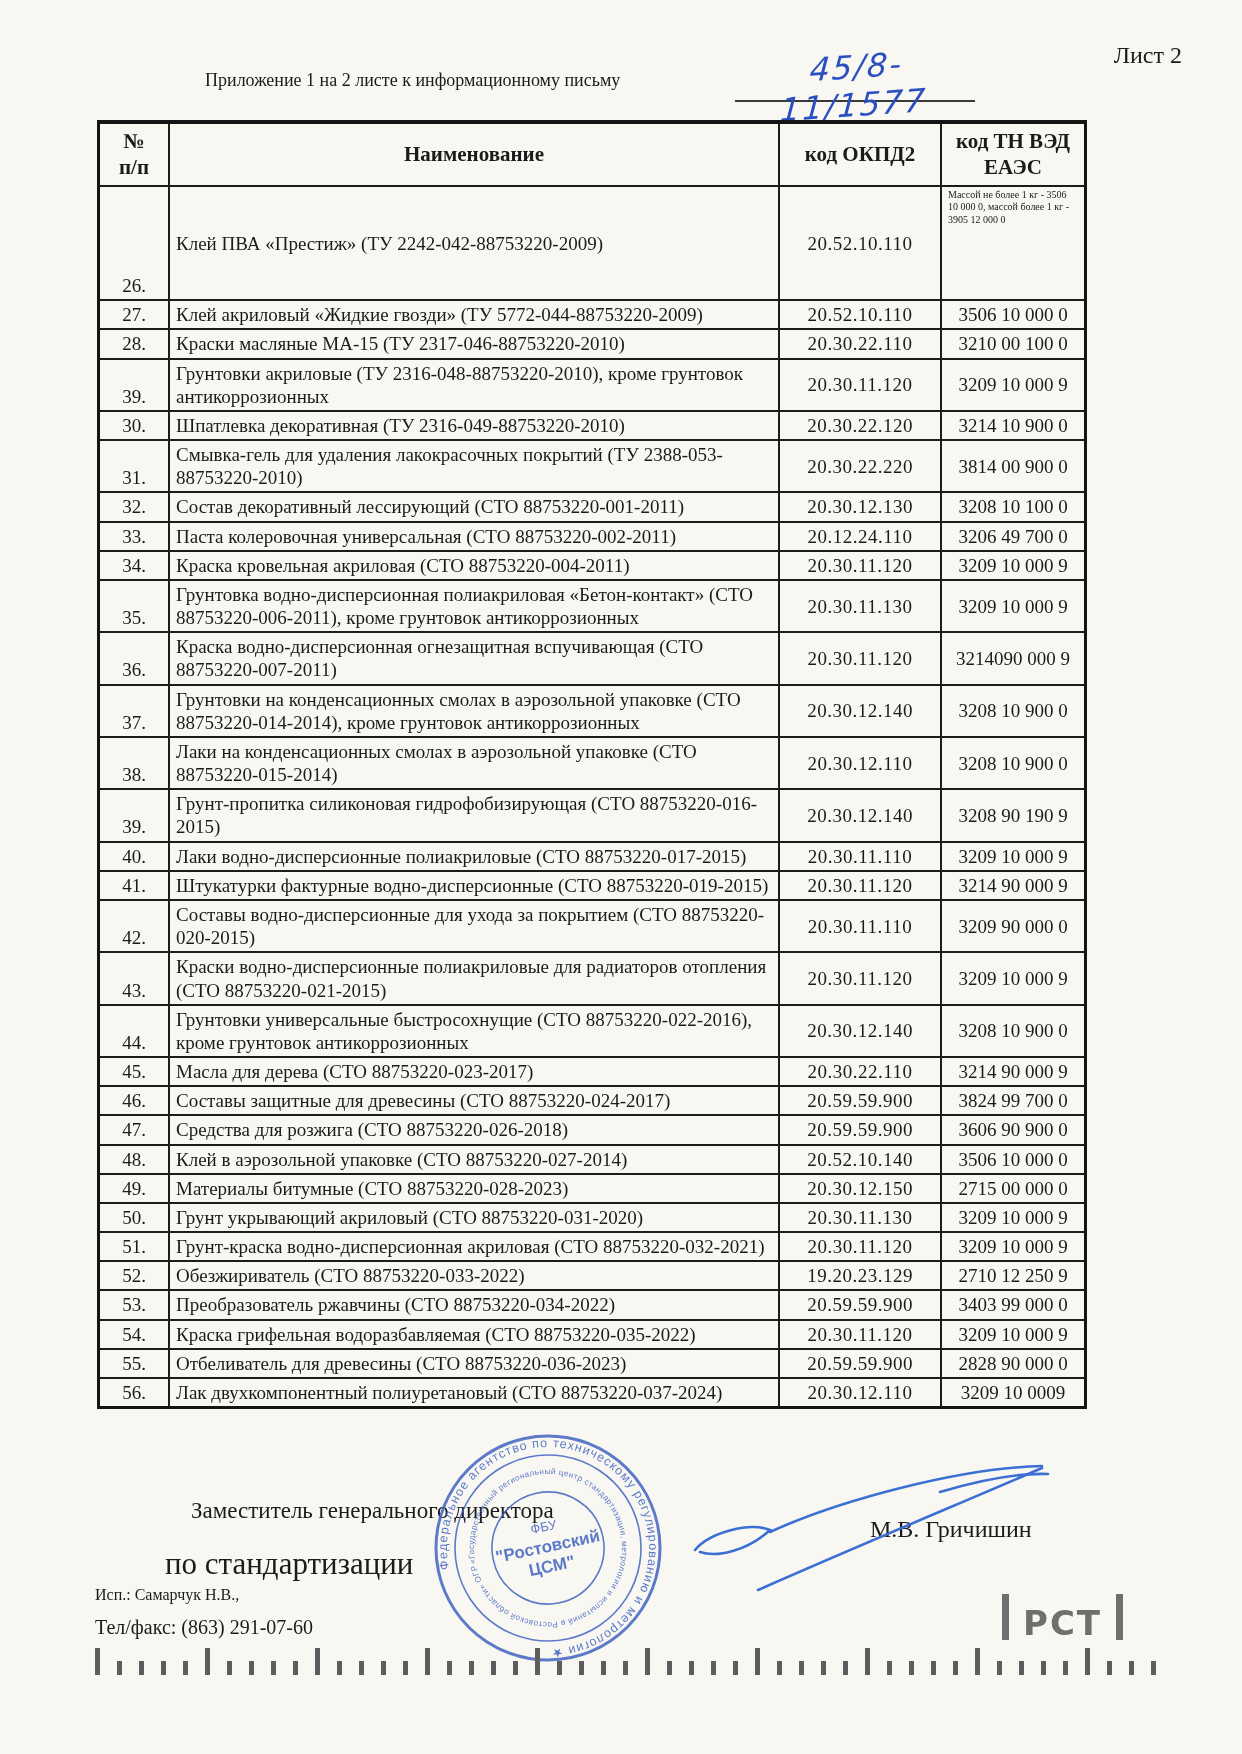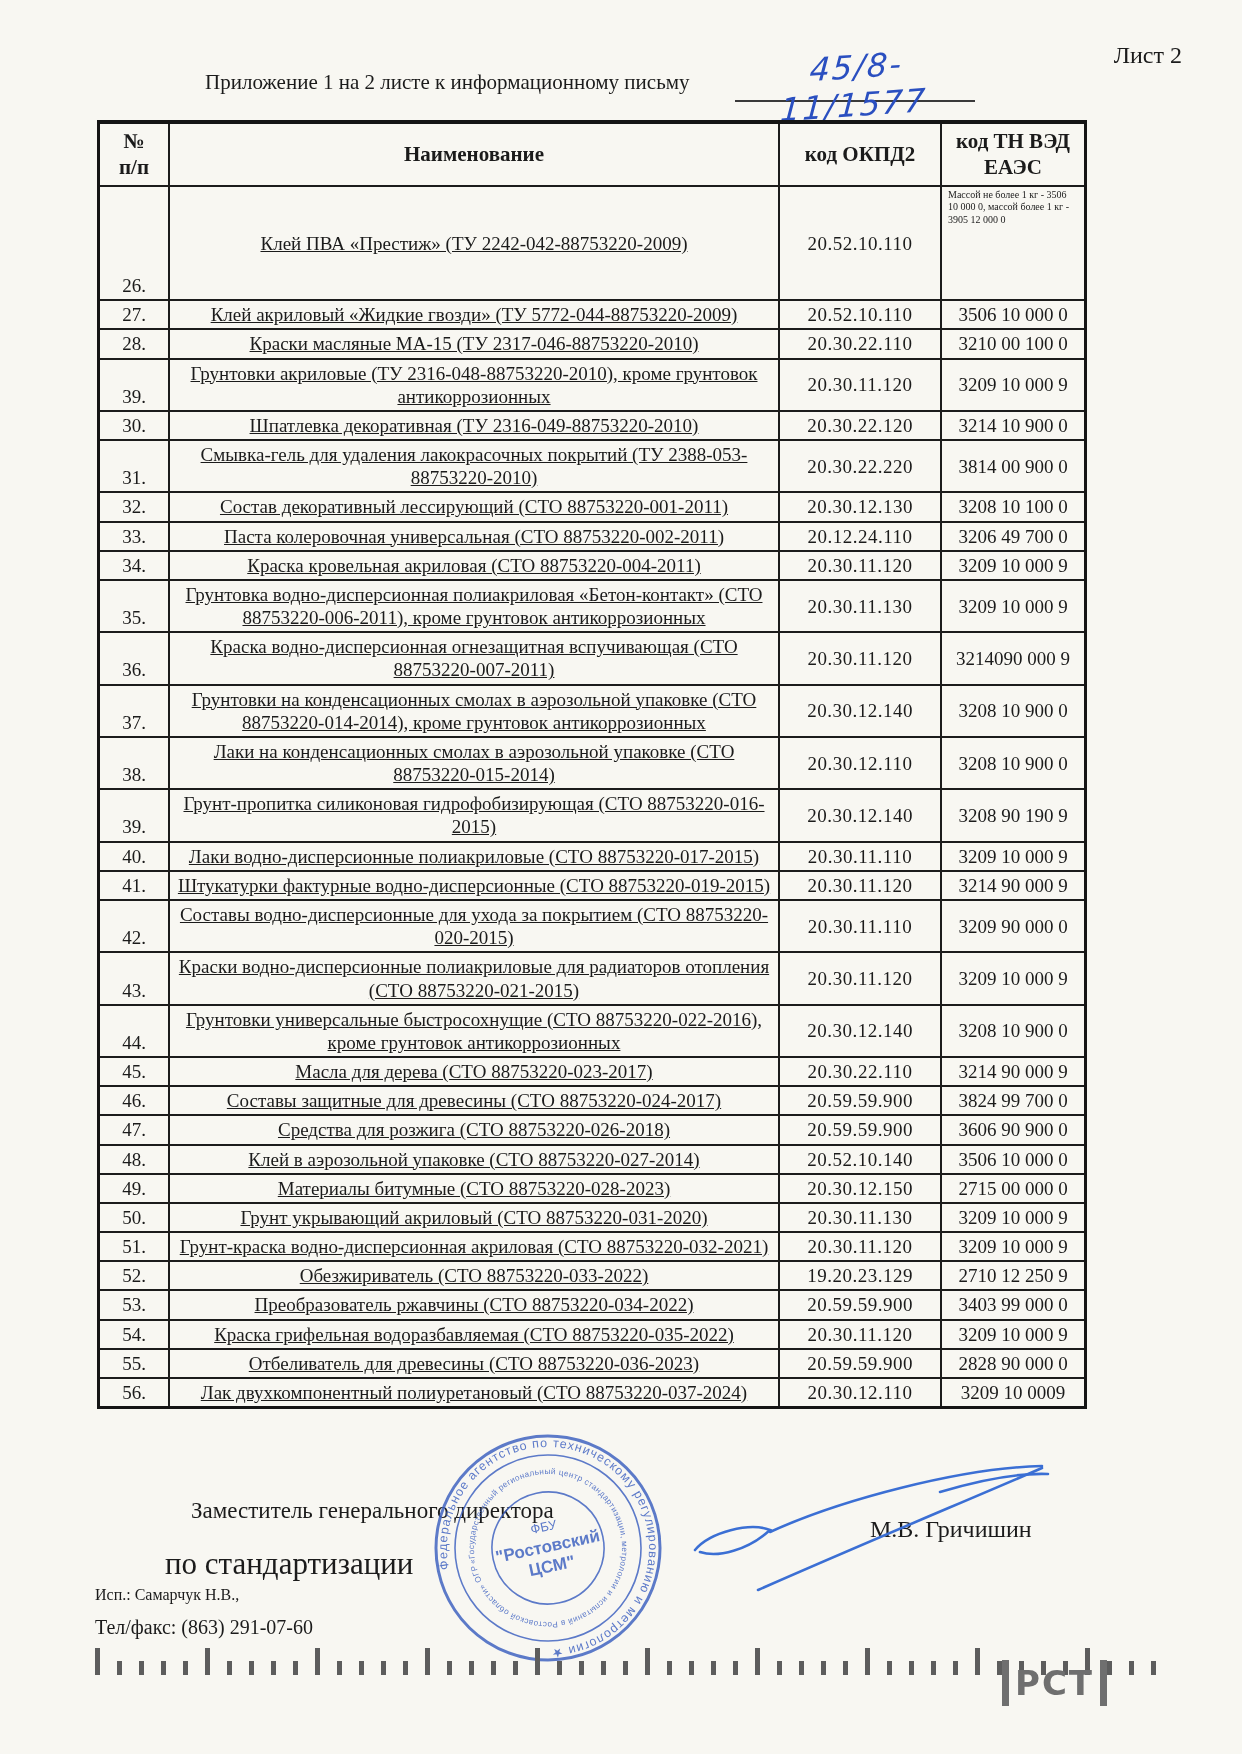--- a/index.html
+++ b/index.html
@@ -11,21 +11,21 @@
     color:#1b1b1b;
     overflow:hidden;
   }
   
   .sheet-label{
     position:absolute;top:42px;right:60px;
     font-size:24px;
   }
   .appendix-line{
     position:absolute;top:70px;left:205px;
-    font-size:21px;white-space:nowrap;
+    font-size:18px;white-space:nowrap;
   }
   .handwritten-wrap{
     position:absolute;top:48px;left:735px;width:240px;
     border-bottom:2px solid #3a3a3a;
     height:52px;text-align:center;
   }
   .handwritten{
     display:inline-block;
     color:#2a4fc0;
     font-size:32px;
@@ -52,21 +52,21 @@
   th.col-num{width:60px;}
   th.col-name{width:600px;}
   th.col-okpd2{width:152px;}
   th.col-tnved{width:134px;}
   table.products th{
     font-weight:bold;font-size:21px;text-align:center;
     vertical-align:middle;padding:5px 4px;
     white-space:pre-line;
   }
   td.cell-num{vertical-align:bottom;text-align:center;padding-left:12px;padding-bottom:4px;}
-  td.cell-name{vertical-align:middle;text-align:center;padding-left:10px;text-decoration:underline;}
+  td.cell-name{vertical-align:middle;text-align:left;padding-left:10px;}
   td.cell-okpd2{vertical-align:middle;text-align:center;letter-spacing:.5px;}
   td.cell-tnved{vertical-align:middle;text-align:center;}
   td.tnved-note{
     font-size:10px;line-height:1.5;text-align:left;
     padding:4px 4px 6px 6px;vertical-align:top;
   }
   tr.tall td{height:108px;}
   
   .position-line1{position:absolute;left:165px;top:1498px;font-size:23px;margin-left:26px;}
   .position-line2{position:absolute;left:165px;top:1538px;font-size:31px;margin-top:8px;}
@@ -87,25 +87,26 @@
   
   .ruler{
     position:absolute;left:95px;top:1645px;width:1075px;height:30px;
     display:flex;align-items:flex-end;
   }
   .tick{width:5px;background:#5d5d5d;margin-right:17px;flex:0 0 auto;}
   .tick.short{height:14px;}
   .tick.tall{height:27px;}
   
   .rst-logo{
-    position:absolute;left:1002px;top:1660px;
-    display:flex;align-items:center;
+    position:absolute;left:1002px;top:1594px;
+    display:flex;align-items:flex-end;
     color:#6f6f6f;
     font-family:"DejaVu Sans", sans-serif;
     font-weight:bold;
+    gap:8px;
   }
   .rst-bar{width:7px;height:46px;background:#6f6f6f;}
   .rst-text{font-size:34px;letter-spacing:2px;padding:0 6px;line-height:1;}
 </style>
 </head>
 <body>
 
 <div class="page">
 
   <div class="sheet-label">Лист 2</div>

